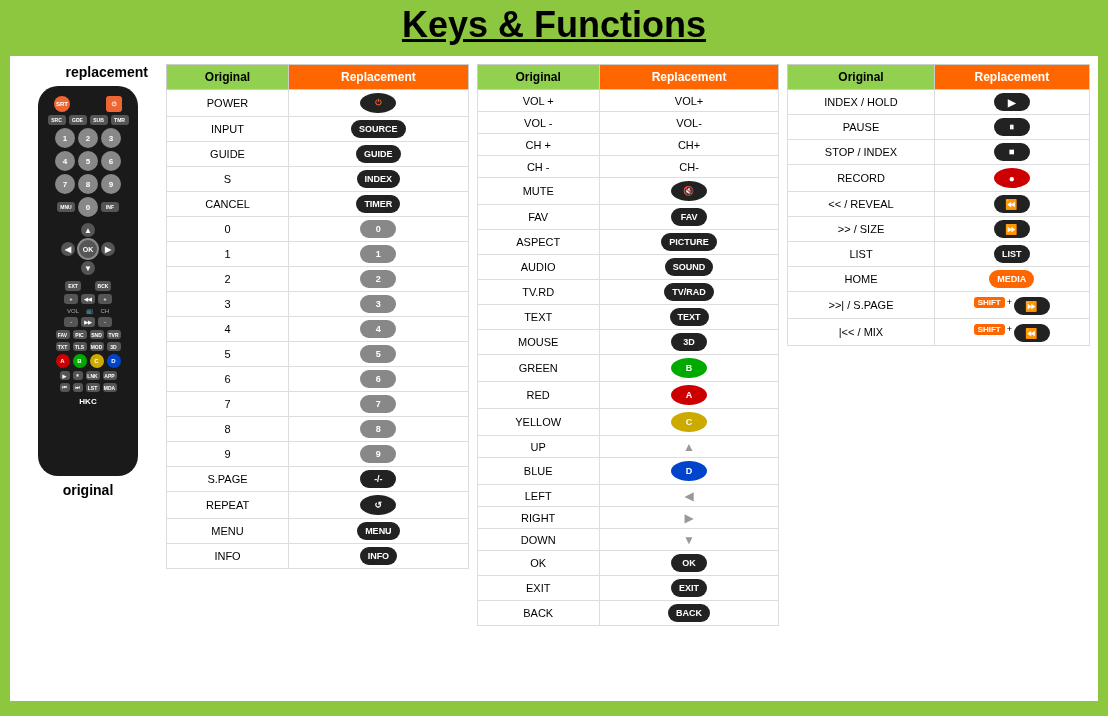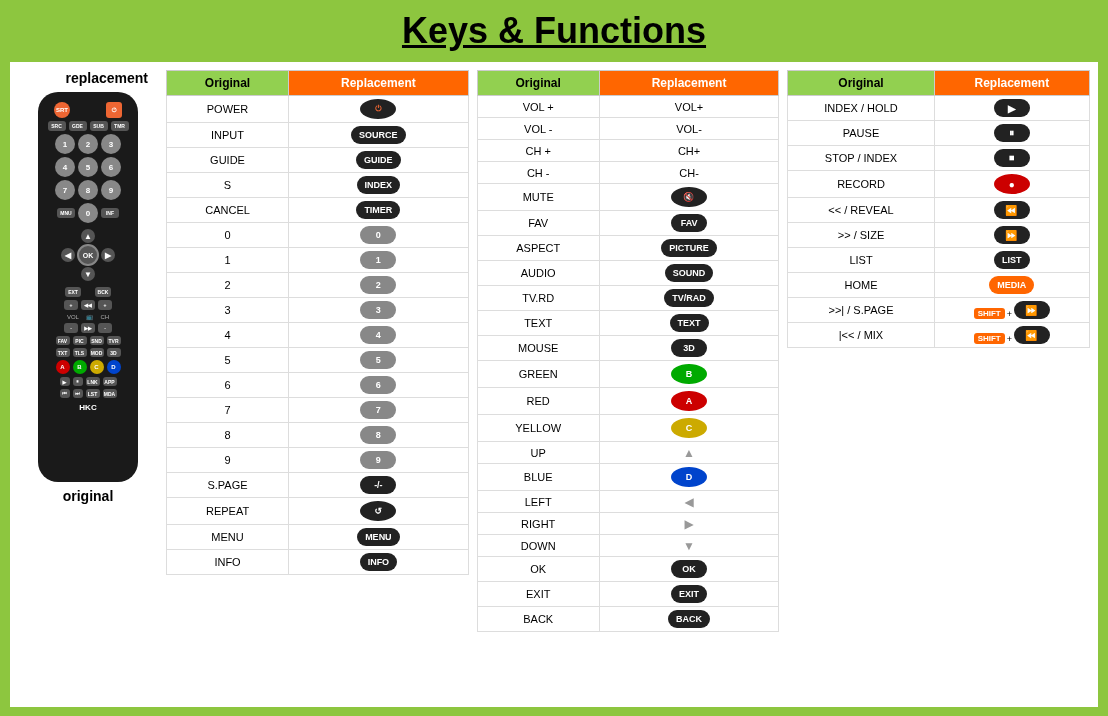--- a/index.html
+++ b/index.html
@@ -6,21 +6,21 @@
     body {
       width: 1108px;
       height: 716px;
       background: #8dc63f;
       font-family: Arial, sans-serif;
       overflow: hidden;
     }
     .header {
       background: #8dc63f;
       text-align: center;
-      padding: 10px 0 10px;
+      padding: 4px 0 10px;
     }
     .header h1 {
       font-size: 36px;
       font-weight: bold;
       color: #000;
       text-decoration: underline;
     }
     .main-content {
       background: #fff;
       margin: 0 10px 8px 10px;
@@ -118,21 +118,21 @@
       min-width: 36px;
       height: 18px;
       color: #fff;
       background: #333;
     }
     .badge-black { background: #222; }
     .badge-orange { background: #ff6600; }
     .badge-gray { background: #888; color: #fff; }
 
     .badge-combo {
-      display: inline-flex; align-items: flex-end; gap: 2px;
+      display: inline-flex; align-items: flex-start; gap: 2px;
     }
     .badge-shift { background: #ff6600; color: #fff; font-size: 8px; padding: 1px 4px; border-radius: 3px; font-weight: bold; }
     .badge-plus { font-size: 9px; color: #000; }
 
     
     .nav-area {
       display: inline-flex;
       flex-direction: column;
       align-items: center;
       gap: 1px;

